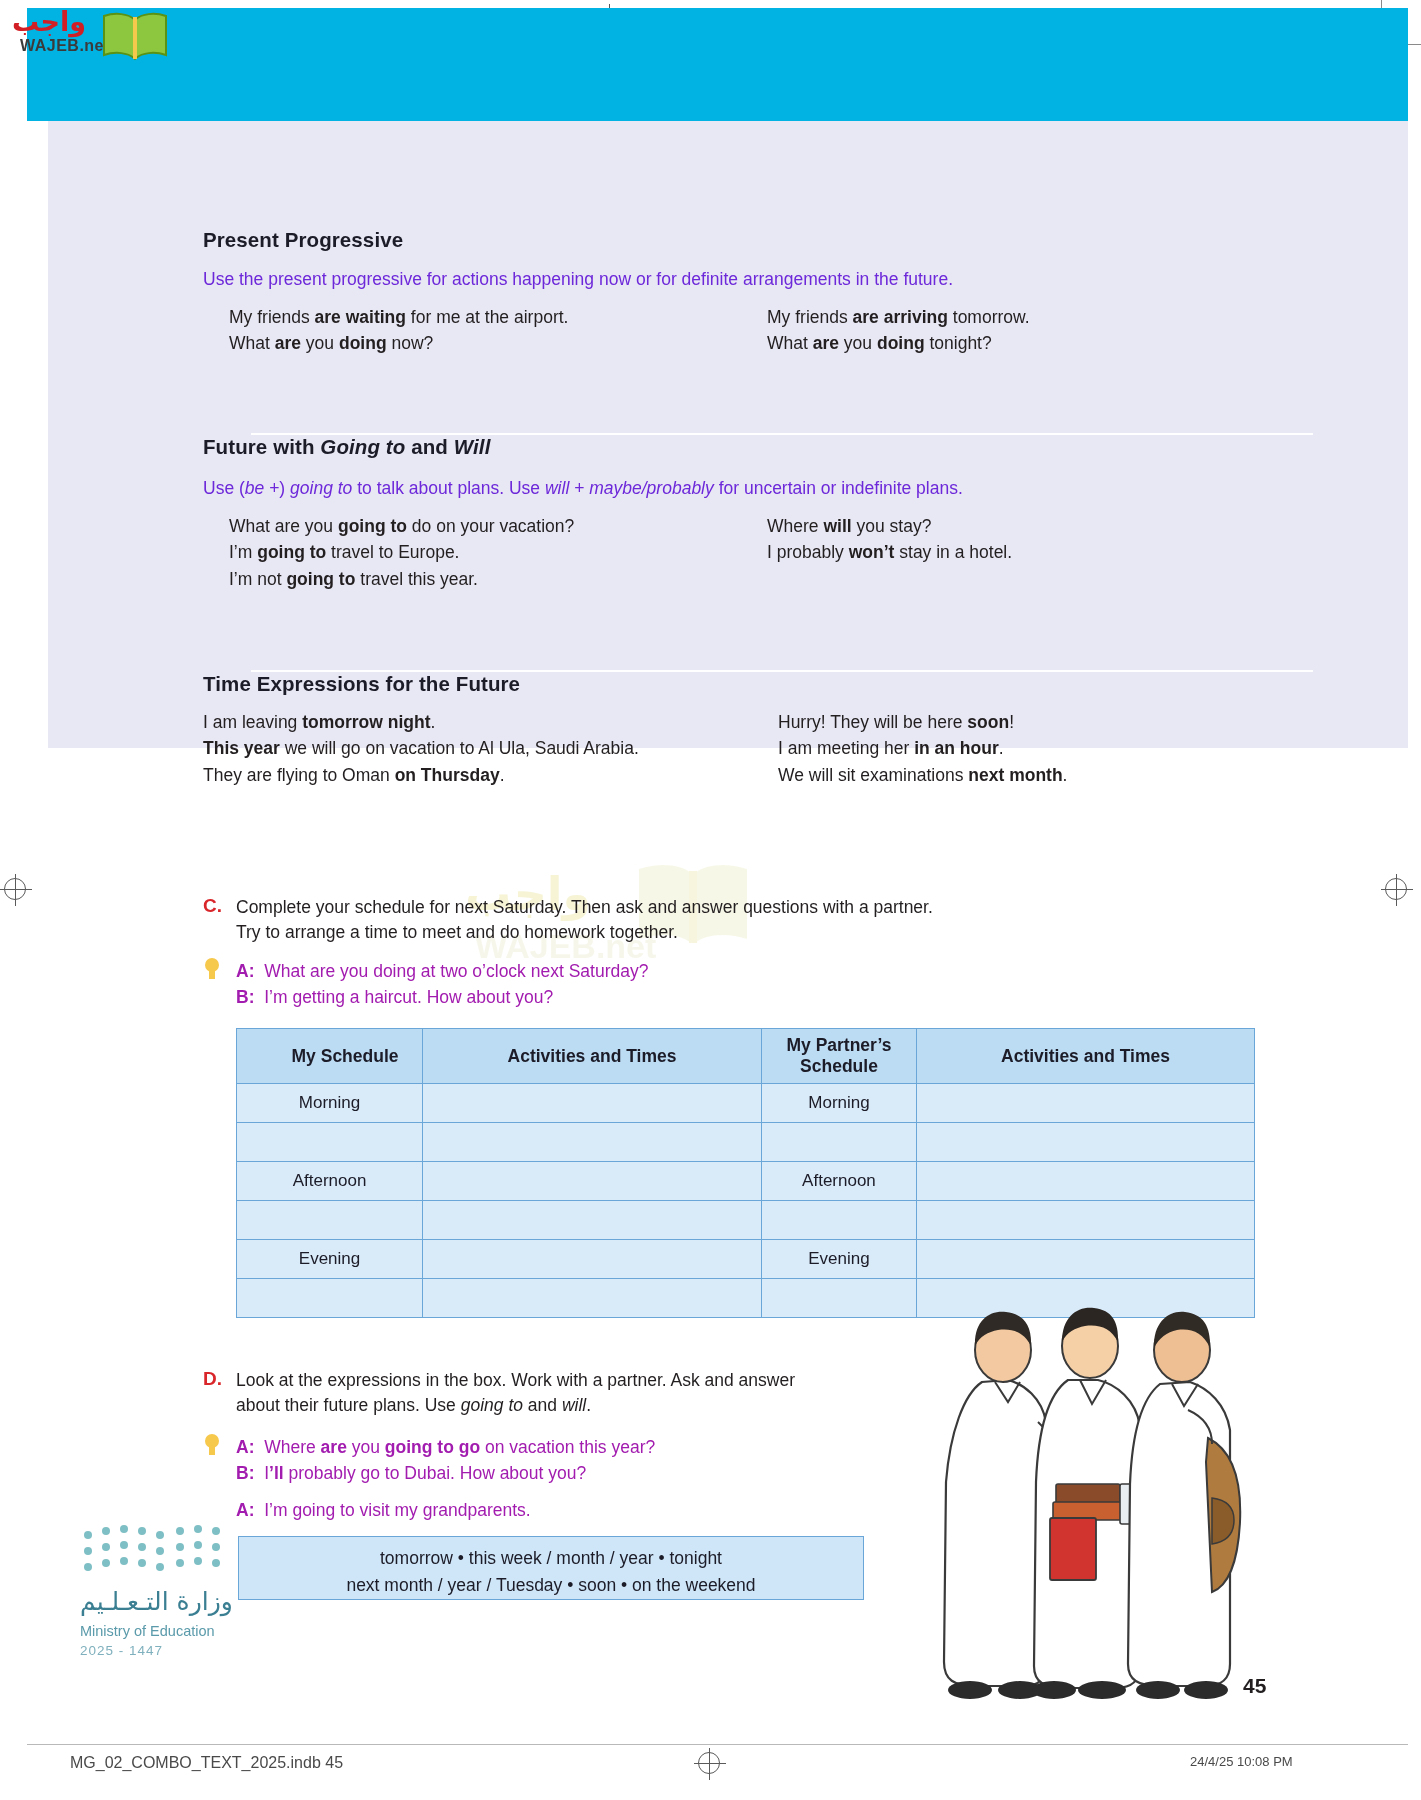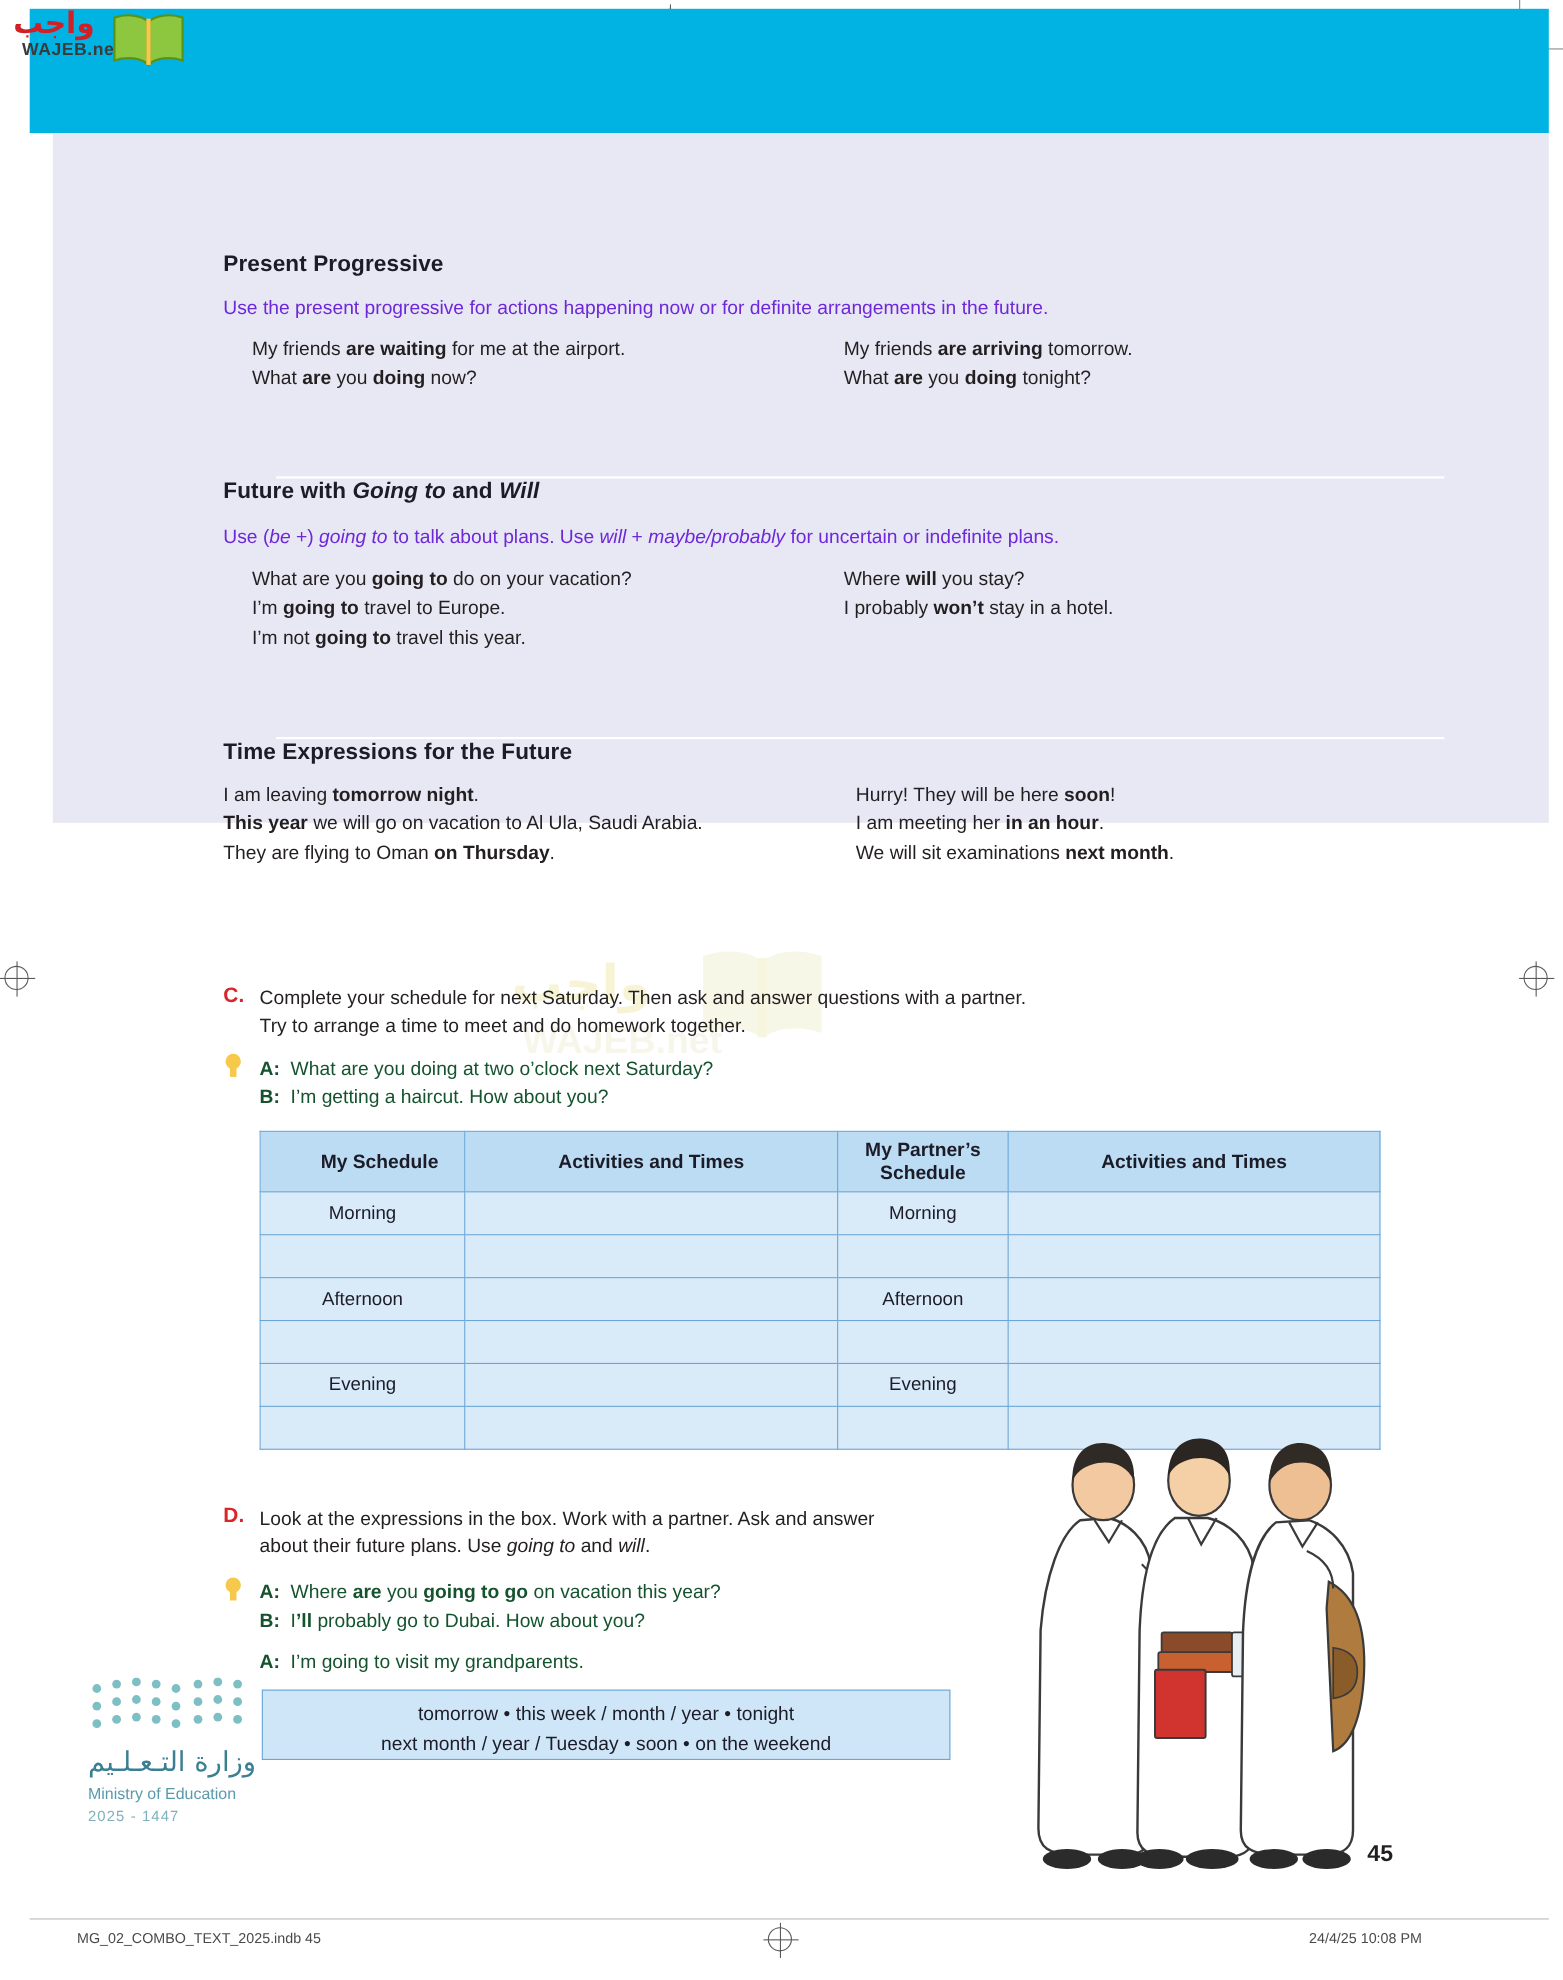--- a/index.html
+++ b/index.html
@@ -159,21 +159,21 @@
     position: absolute;
     left: 4px; top: 13px;
     width: 6px; height: 8px;
     background: #f6c84c;
   }
 
   .dlg {
     position: absolute;
     font-size: 17.5px;
     line-height: 1.5;
-    color: #14532d;
+    color: #a21caf;
   }
   .dlg .sp { font-weight: bold; }
   .dlg b { font-weight: bold; }
 
   
   .sched {
     position: absolute;
     left: 236px; top: 1028px;
     width: 1019px;
     border-collapse: collapse;
@@ -284,21 +284,21 @@
   .footline {
     position: absolute;
     left: 27px; top: 1744px;
     width: 1381px;
     height: 1px;
     background: #b9b9b9;
   }
   .foot-left {
     position: absolute;
     left: 70px; top: 1754px;
-    font-size: 13px;
+    font-size: 16px;
     color: #4a4a4a;
   }
   .foot-right {
     position: absolute;
     left: 1190px; top: 1754px;
     font-size: 13px;
     color: #4a4a4a;
   }
 
   

